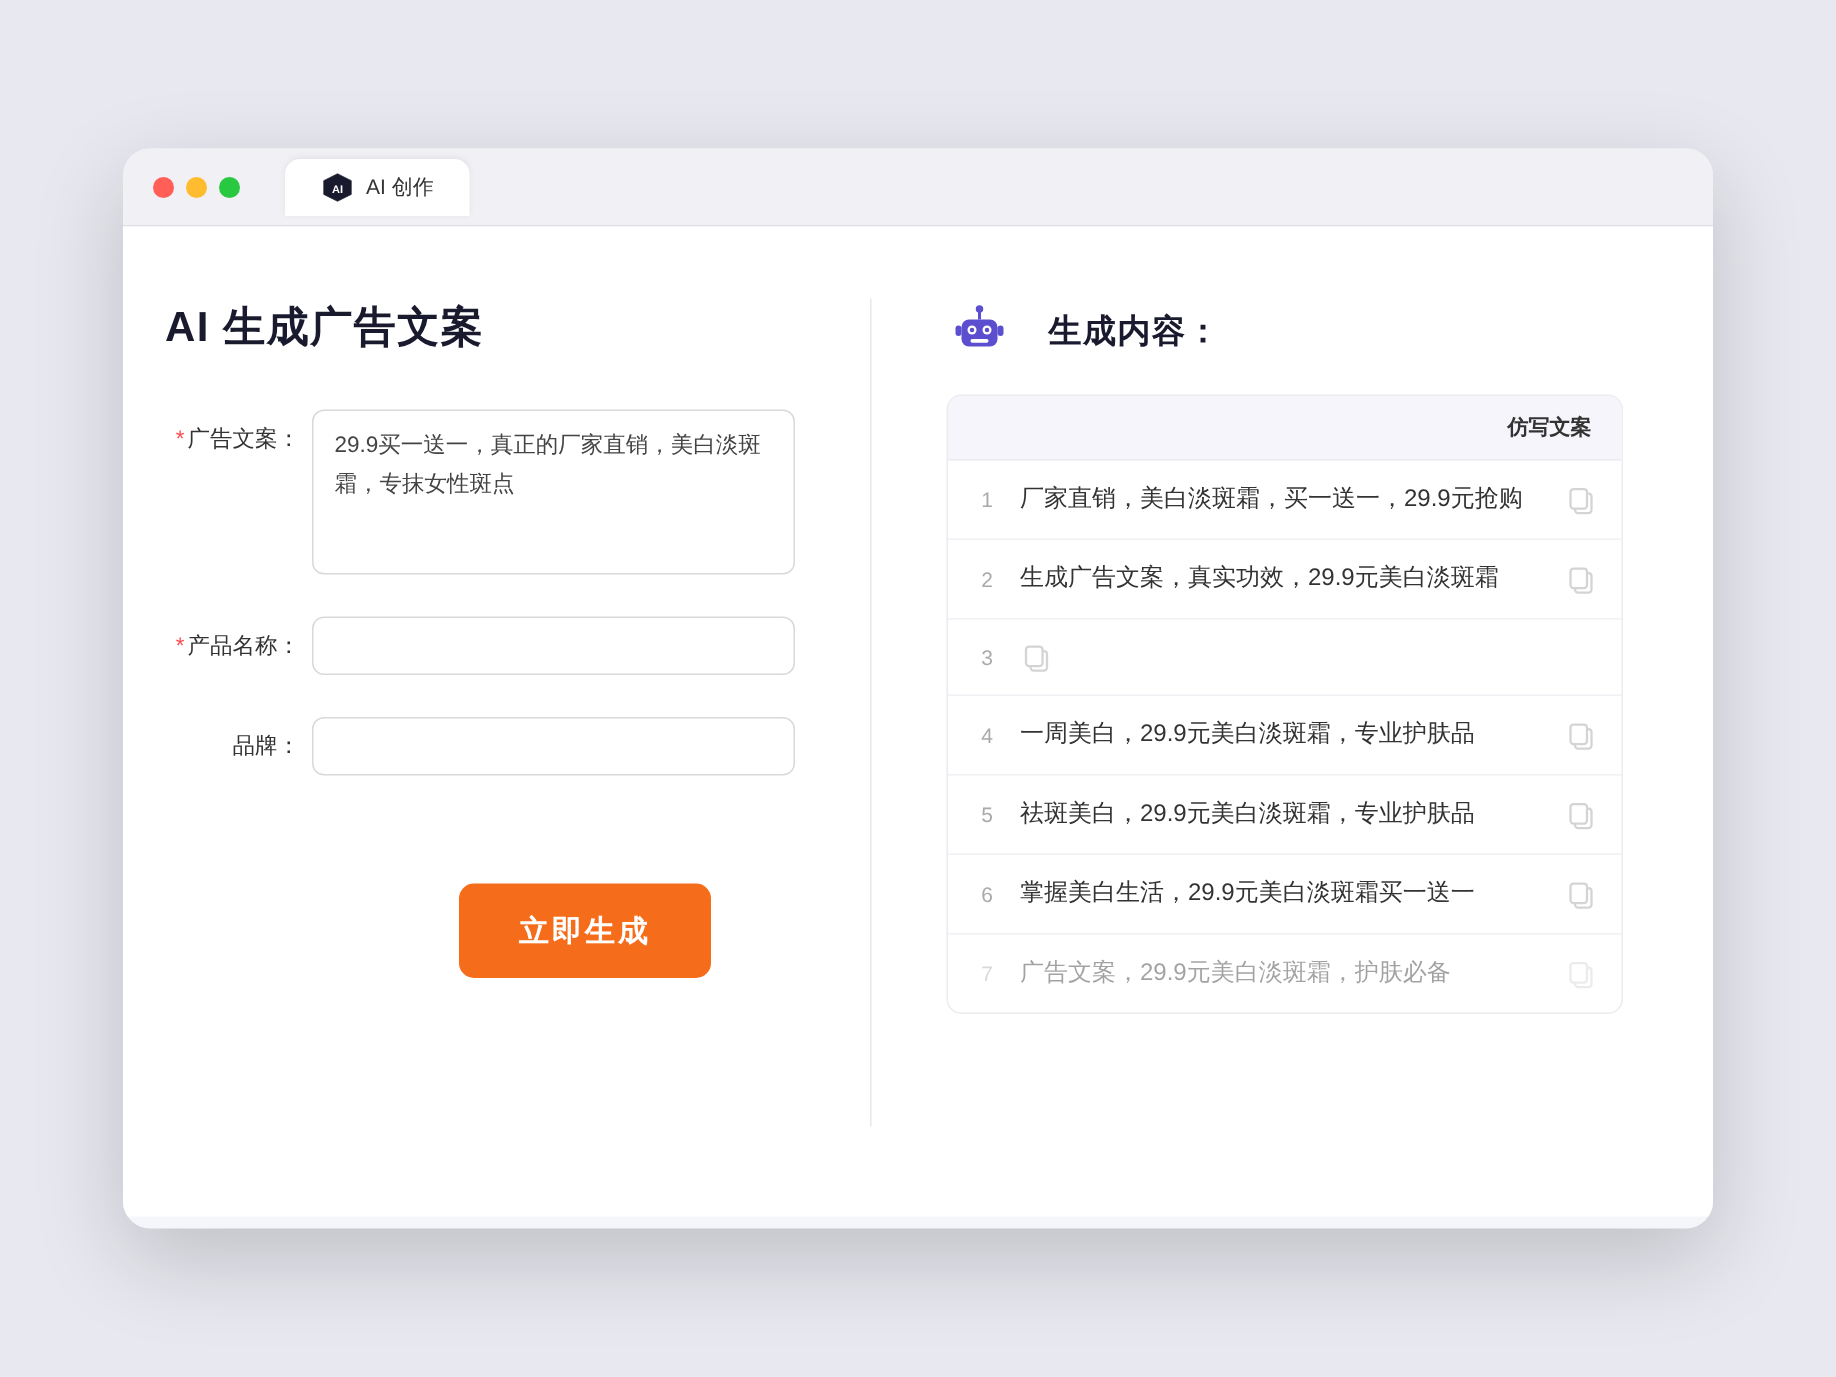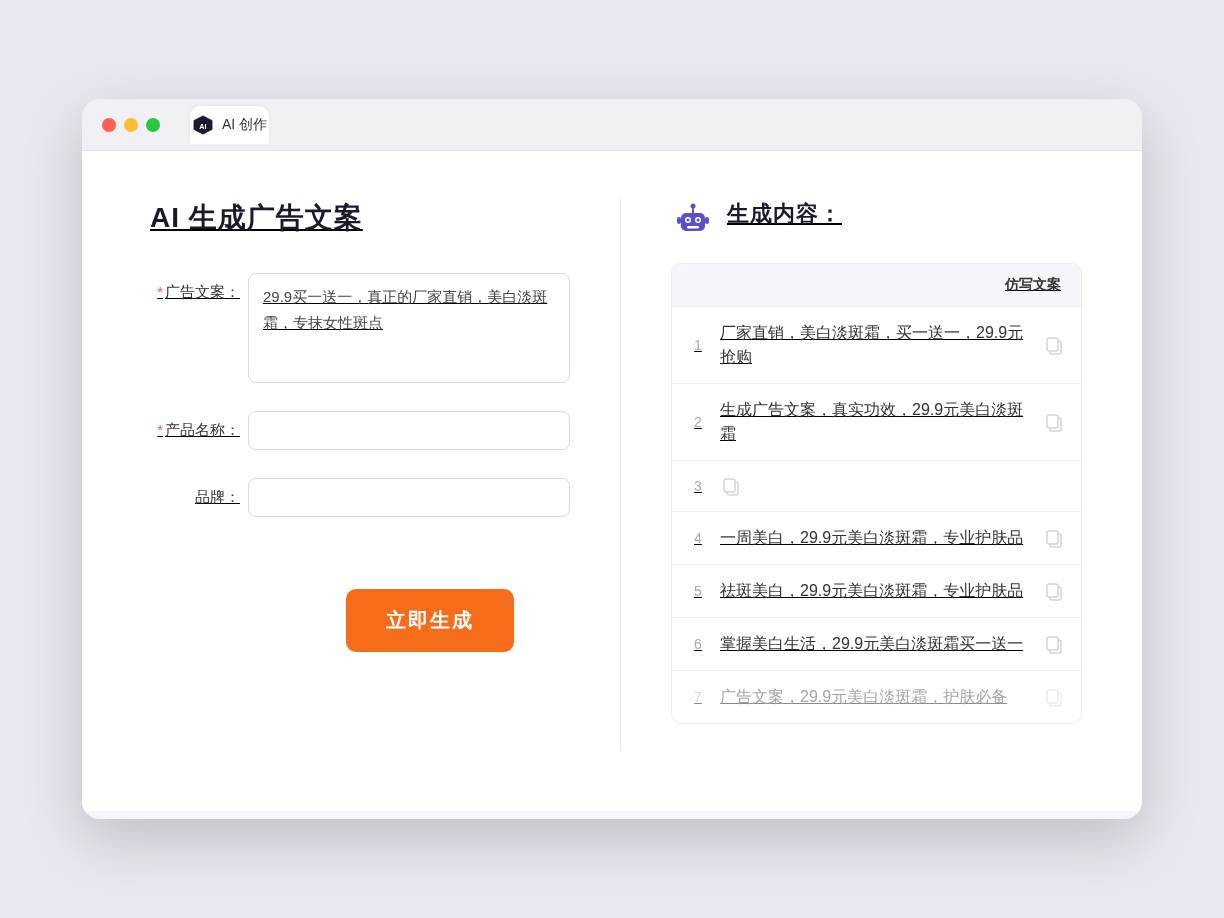--- a/index.html
+++ b/index.html
@@ -41,42 +41,41 @@
       height: 14px;
       border-radius: 50%;
     }
     .tl-red { background: #ff5f57; }
     .tl-yellow { background: #febc2e; }
     .tl-green { background: #28c840; }
 
     .tab {
       background: #fff;
       border-radius: 10px 10px 0 0;
-      padding: 8px 2px;
+      padding: 8px 24px;
       display: flex;
       align-items: center;
       gap: 8px;
       font-size: 14px;
       color: #333;
       box-shadow: 0 -1px 4px rgba(0,0,0,0.06);
       margin-left: 16px;
     }
 
     .tab-icon {
       width: 22px;
       height: 22px;
     }
 
     .browser-content {
       background: #fff;
-      padding: 48px 60px 60px 68px;
+      padding: 48px 60px 60px 28px;
       display: flex;
       gap: 40px;
       min-height: 660px;
-      text-decoration: underline;
     }
 
     
     .left-panel {
       flex: 0 0 420px;
     }
 
     .page-title {
       font-size: 28px;
       font-weight: 700;
@@ -146,21 +145,22 @@
     }
 
     
     .right-panel {
       flex: 1;
       padding-top: 0;
     }
 
     .right-header {
       display: flex;
-      gap: 12px;
+      align-items: center;
+      gap: 24px;
       margin-bottom: 20px;
     }
 
     .robot-icon-wrap {
       width: 44px;
       height: 44px;
     }
 
     .right-title {
       font-size: 22px;

